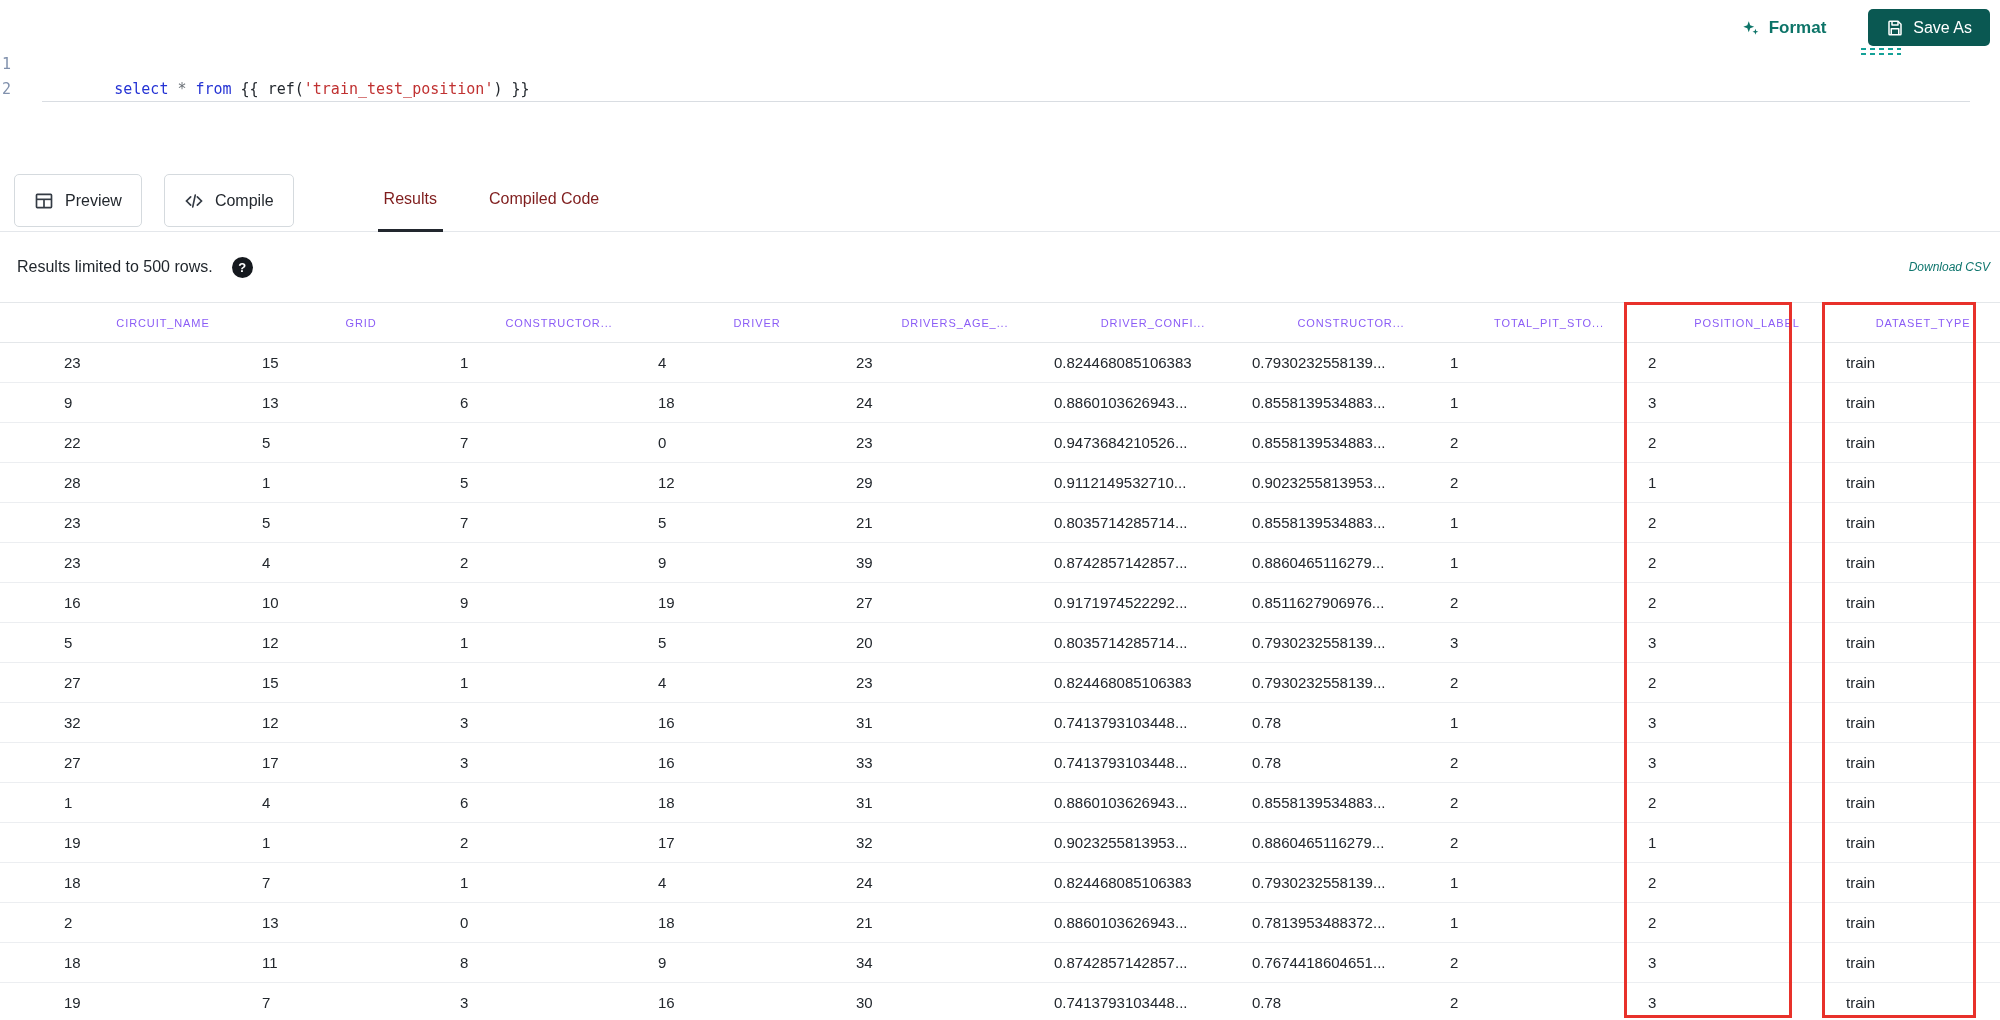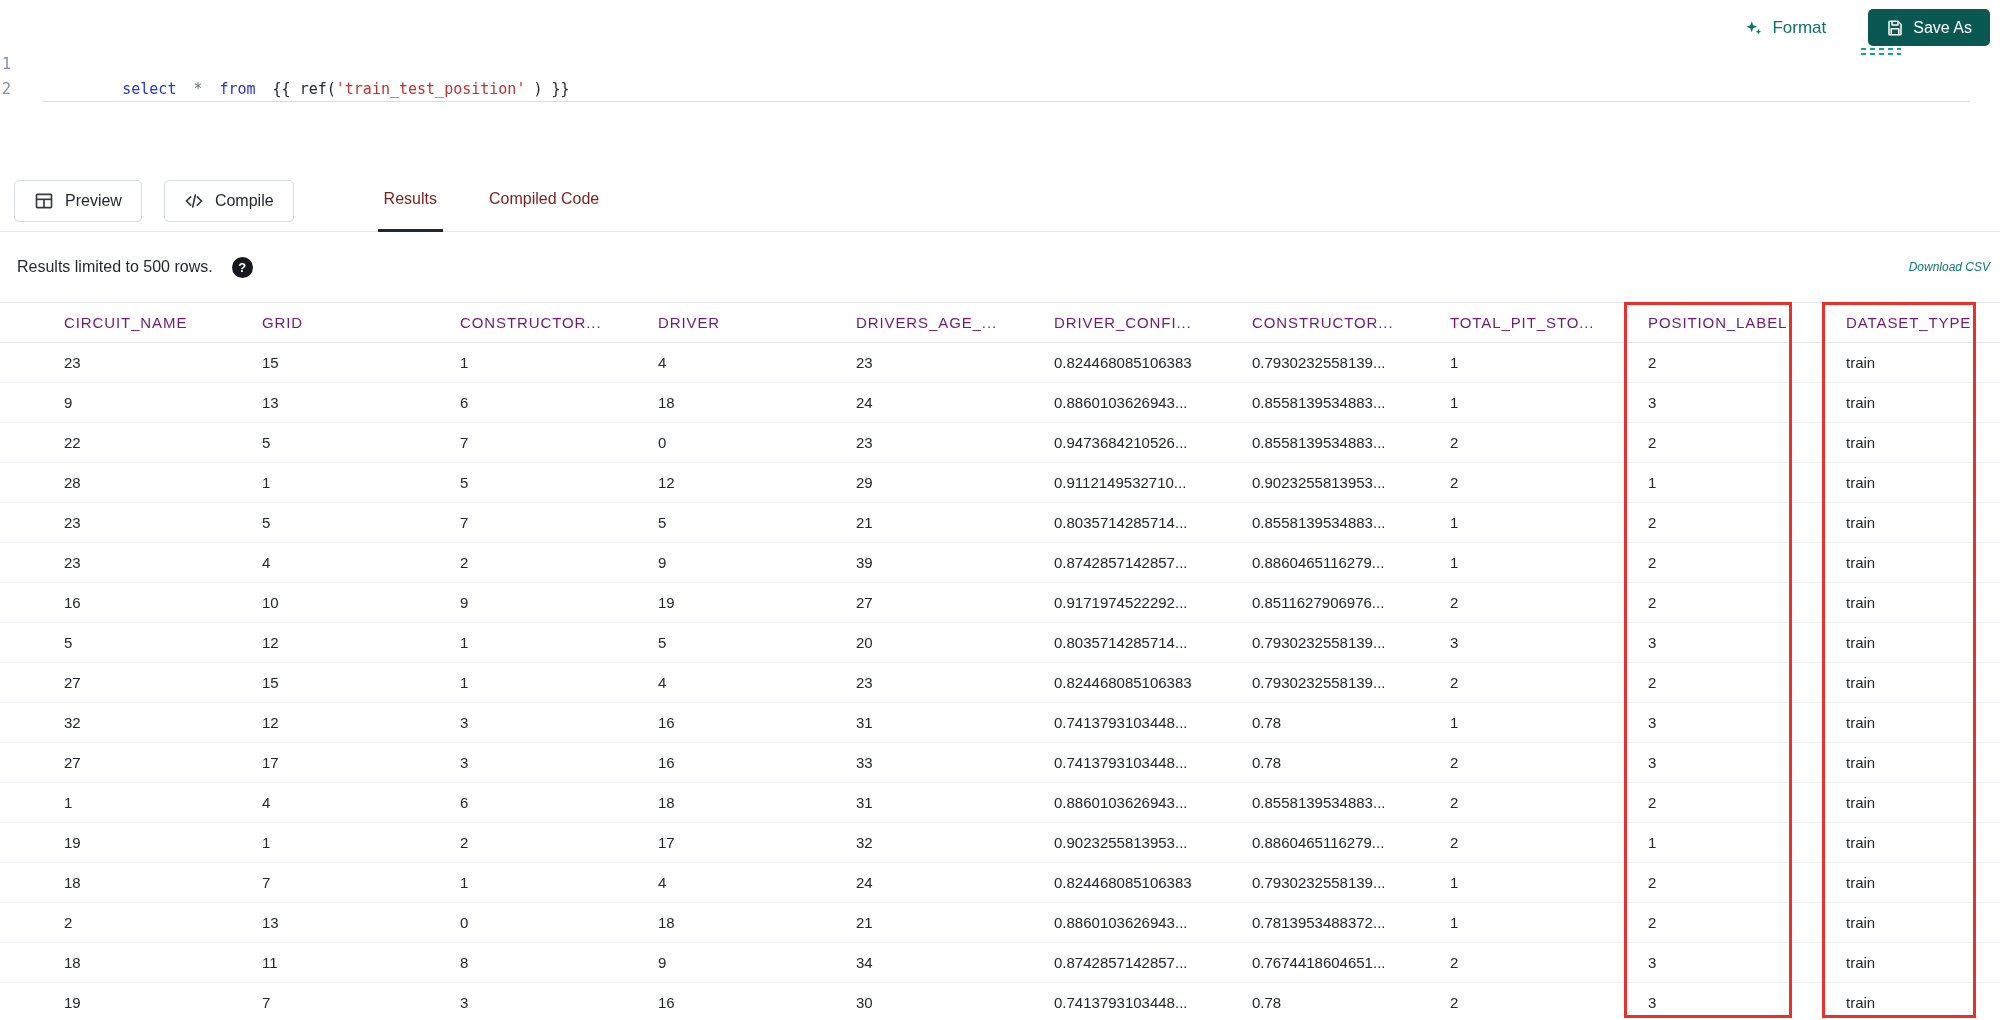--- a/index.html
+++ b/index.html
@@ -8,54 +8,54 @@
     width: 2000px; height: 1020px; position: relative; overflow: hidden;
     font-family: "Liberation Sans", sans-serif; color: #22272d;
   }
   button { font-family: inherit; cursor: pointer; }
 
   
   .editor-pane { position: absolute; top: 0; left: 0; right: 0; height: 172px; background: #fff; }
   .top-actions { position: absolute; top: 9px; right: 10px; display: flex; align-items: center; gap: 36px; }
   .format-btn {
     display: inline-flex; align-items: center; gap: 9px; border: none; background: transparent;
-    color: #0d7468; font-size: 17px; padding: 4px 6px;
+    color: #0d7468; font-size: 17px; padding: 4px 6px; font-weight: bold;
   }
   .saveas-btn {
     display: inline-flex; align-items: center; gap: 9px; border: none; background: #0a5852;
     color: #ffffff; font-size: 16px; height: 37px; padding: 8px 18px; border-radius: 5px;
   }
   .teal-artifact { position: absolute; top: 48px; right: 99px; width: 40px; height: 9px; }
   .teal-artifact div {
     height: 2px; margin-bottom: 3px;
     background: repeating-linear-gradient(90deg, #14a197 0 5px, transparent 5px 9px);
   }
 
   .code-lines {
     position: absolute; top: 52px; left: 0; right: 0;
     font-family: "DejaVu Sans Mono", monospace; font-size: 15px; line-height: 25px;
   }
   .code-line { display: flex; height: 25px; }
   .ln { width: 42px; padding-right: 31px; text-align: right; color: #8191ad; flex: none; }
   .code-content { flex: 1; white-space: pre; margin-right: 30px; }
   .code-content.underline { border-bottom: 1px solid #d9dde2; }
-  .tok.gap { margin-right: 9px; margin-left: 8px; }
+  .tok.gap { margin-right: 9px; }
   .tok.kw { color: #2533d4; }
   .tok.op { color: #6a7076; }
   .tok.plain { color: #23282e; }
   .tok.str { color: #c03131; }
 
   
   .toolbar {
     position: absolute; top: 170px; left: 0; right: 0; height: 62px;
     display: flex; align-items: center; padding-left: 14px;
     border-bottom: 1px solid #e4e7eb; background: #fff;
   }
   .tool-btn {
-    display: inline-flex; align-items: center; gap: 11px; height: 42px; padding: 0 19px;
+    display: inline-flex; align-items: center; gap: 11px; height: 53px; padding: 0 19px;
     background: #fff; border: 1px solid #d5dade; border-radius: 5px;
     font-size: 16px; color: #23282e; margin-right: 22px;
   }
   .tabs { display: flex; height: 62px; margin-left: 62px; }
   .tab {
     display: flex; align-items: center; height: 100%; padding: 0 6px; margin-right: 40px;
     font-size: 16px; color: #7f1d1d; border-bottom: 3px solid transparent; cursor: pointer;
   }
   .tab.active { border-bottom-color: #22272e; }
 
@@ -70,22 +70,22 @@
     width: 21px; height: 21px; border-radius: 50%; background: #15191e; color: #fff;
     display: inline-flex; align-items: center; justify-content: center;
     font-size: 13px; font-weight: bold; cursor: pointer;
   }
   .download-link { color: #0f766e; font-size: 12px; text-decoration: none; cursor: pointer; font-style: italic; }
 
   
   .table-wrap { position: absolute; top: 302px; left: 0; right: 0; height: 718px; overflow: hidden; }
   table { border-collapse: collapse; table-layout: fixed; width: 2000px; }
   th {
-    height: 40px; text-align: left; font-weight: normal; color: #701a75;
-    font-size: 15px; letter-spacing: 0.9px; padding: 0;
+    height: 40px; text-align: center; font-weight: normal; color: #8b5cf6;
+    font-size: 11px; letter-spacing: 0.9px; padding: 0;
     border-top: 1px solid #e4e7ea; border-bottom: 1px solid #e4e7ea;
     overflow: hidden; white-space: nowrap;
   }
   td {
     height: 40px; font-size: 15px; color: #22272d; padding: 0;
     border-bottom: 1px solid #eceef1; overflow: hidden; white-space: nowrap;
   }
   th:first-child, td:first-child { padding-left: 64px; }
 
   .red-box {

